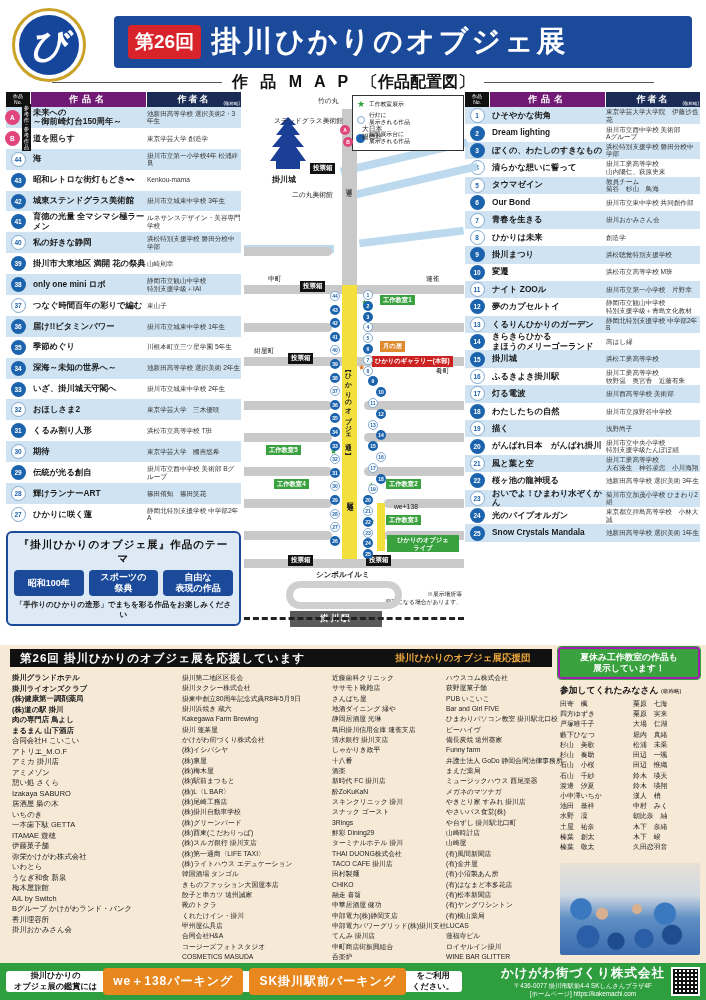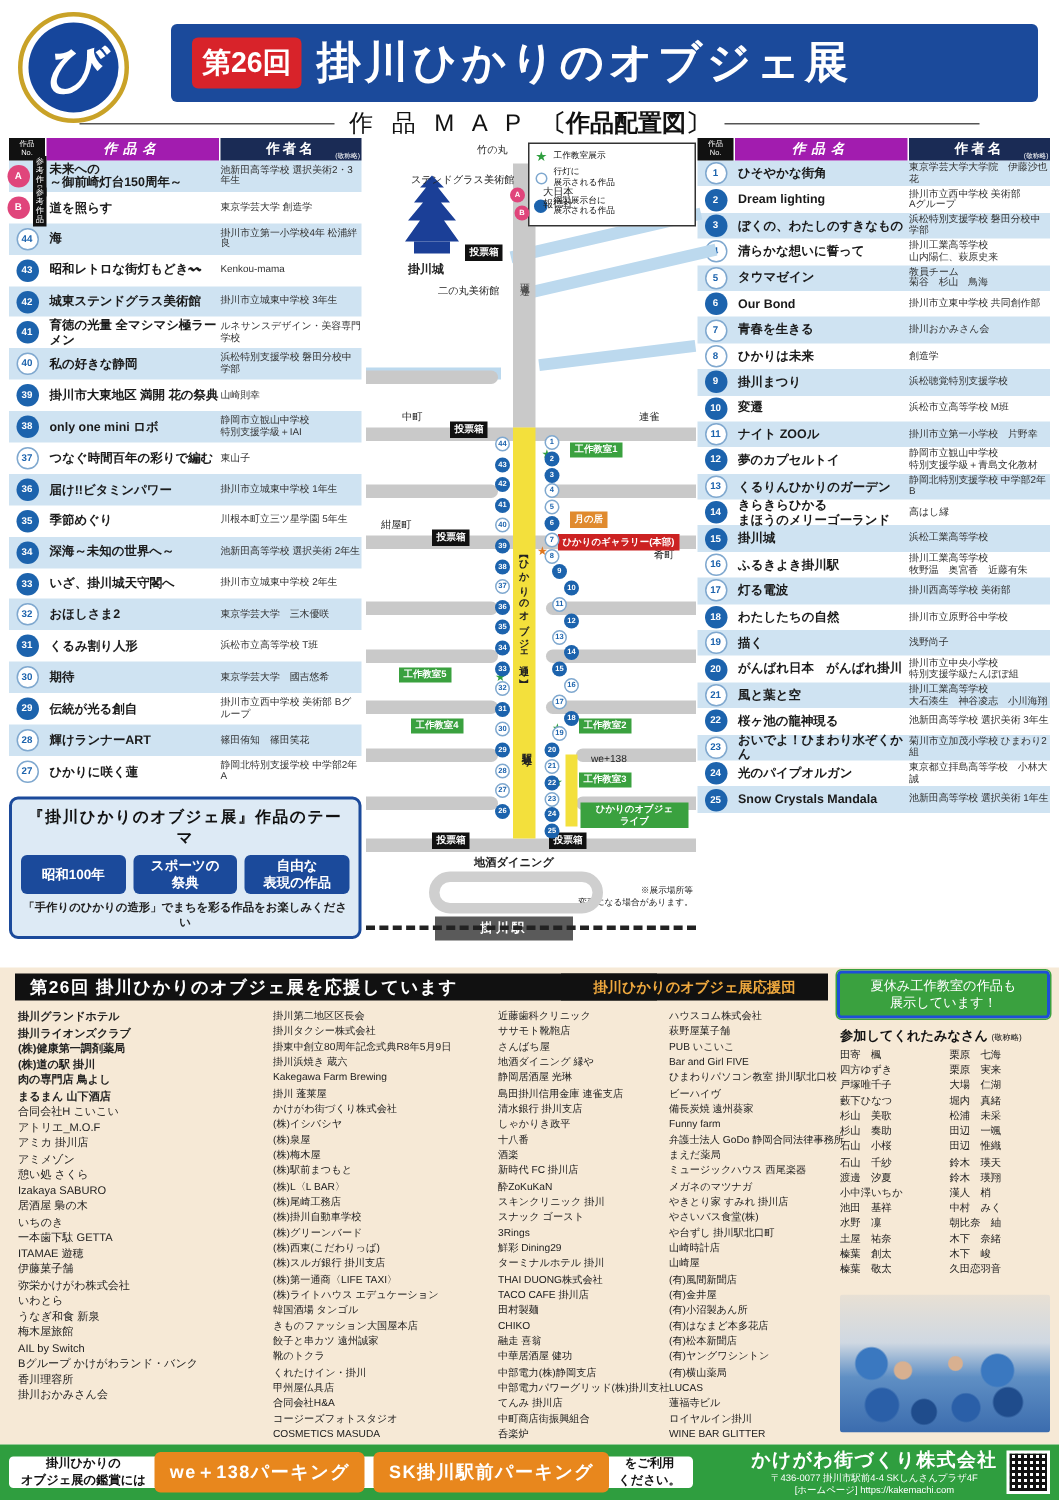--- a/index.html
+++ b/index.html
@@ -8,33 +8,33 @@
 
   
   .header { position:relative; height:92px; }
   .logo { position:absolute; left:12px; top:8px; width:74px; height:74px; border:3px solid #c9a227; border-radius:50%; background:#fff; display:flex; align-items:center; justify-content:center; }
   .logo-inner { width:60px; height:60px; background:#16469c; border-radius:50%; color:#fff; font-size:36px; font-weight:bold; display:flex; align-items:center; justify-content:center; font-style:italic; }
   .banner { position:absolute; left:114px; top:16px; width:578px; height:52px; background:#1b4a9b; border-radius:4px; display:flex; align-items:center; padding-left:14px; }
   .edition { background:#d8232a; color:#fff; font-weight:bold; font-size:19px; padding:4px 7px; border-radius:4px; margin-right:10px; white-space:nowrap; }
   .title { color:#fff; font-weight:bold; font-size:29px; letter-spacing:3px; white-space:nowrap; }
   .subtitle-row { position:absolute; top:72px; left:0; width:706px; display:flex; align-items:center; justify-content:center; gap:10px; }
   .subtitle-row .line { height:1px; background:#555; flex:0 0 170px; }
-  .subtitle { font-weight:normal; font-size:16px; letter-spacing:4px; color:#111; }
+  .subtitle { font-weight:bold; font-size:16px; letter-spacing:4px; color:#111; }
   .subtitle-note { font-size:16px; font-weight:bold; color:#111; }
 
   
   .main { display:flex; padding:0 6px; gap:3px; }
   .colL, .colR { width:237px; }
   .colM { width:220px; position:relative; }
 
   
   .list { width:100%; }
   .lh { display:flex; height:15px; }
   .lh .no-h { width:24px; background:#111; color:#fff; font-size:5px; line-height:1.1; display:flex; align-items:center; justify-content:center; text-align:center; white-space:pre-line; }
-  .lh .w-h { flex:1; background:#a21caf; color:#fff; font-size:9px; font-weight:bold; letter-spacing:4px; display:flex; align-items:center; justify-content:center; margin-left:1px;font-style:italic; }
+  .lh .w-h { flex:1; background:#701a75; color:#fff; font-size:9px; font-weight:bold; letter-spacing:4px; display:flex; align-items:center; justify-content:center; margin-left:1px; }
   .lh .a-h { width:94px; background:#1a2b55; color:#fff; font-size:9px; font-weight:bold; letter-spacing:2px; display:flex; align-items:center; justify-content:center; margin-left:1px; position:relative; }
   .lh .a-h .note { position:absolute; right:1px; bottom:1px; font-size:4.5px; letter-spacing:0; font-weight:normal; }
   .row { display:flex; align-items:center; }
   .row.alt { background:#cfe3f2; }
   .no-c { width:24px; display:flex; align-items:center; justify-content:center; gap:1px; }
   .dot { width:15px; height:15px; border-radius:50%; display:flex; align-items:center; justify-content:center; font-size:6.5px; font-weight:bold; flex:0 0 15px; }
   .dot.f { background:#1c63ad; color:#fff; }
   .dot.o { background:#fff; border:1px solid #7fa8cf; color:#1c63ad; }
   .dot.r { background:#e0457b; color:#fff; }
   .refbadge { background:#111; color:#fff; font-size:5.5px; line-height:1.1; text-align:center; white-space:pre-line; padding:1px 2px; margin-left:1px; }
@@ -83,21 +83,21 @@
   .castle { position:absolute; }
   .loop { position:absolute; border:7px solid #cfcfcf; border-radius:18px; }
   .station { position:absolute; background:#5a5a5a; color:#fff; font-size:8.5px; font-weight:bold; display:flex; align-items:center; justify-content:center; letter-spacing:2px; }
   .rail { position:absolute; height:0; border-top:3px dashed #222; }
   .map-note { position:absolute; font-size:5.8px; color:#222; white-space:pre-line; text-align:right; line-height:1.3; }
 
   
   .bottom { position:absolute; left:0; top:645px; width:706px; height:318px; background:#f6e9d6; }
   .bar-left { position:absolute; left:10px; top:4px; width:428px; height:18px; background:#111; color:#fff; font-weight:bold; font-size:11.5px; display:flex; align-items:center; padding-left:10px; letter-spacing:1px; }
   .bar-right { position:absolute; left:374px; top:4px; width:178px; height:18px; background:#111; color:#eea83e; font-weight:bold; font-size:9.5px; display:flex; align-items:center; justify-content:center; }
-  .greenbox { position:absolute; left:558px; top:2px; width:142px; height:32px; background:#3aa13f; border:2px solid #1d4ed8; outline:1px solid #3aa13f; color:#fff; font-weight:normal; font-size:8.8px; display:flex; align-items:center; justify-content:center; text-align:center; white-space:pre-line; line-height:1.3; border-radius:3px; }
+  .greenbox { position:absolute; left:558px; top:2px; width:142px; height:32px; background:#3aa13f; border:2px solid #a21caf; outline:1px solid #3aa13f; color:#fff; font-weight:bold; font-size:8.8px; display:flex; align-items:center; justify-content:center; text-align:center; white-space:pre-line; line-height:1.3; border-radius:3px; }
   .sp-col { position:absolute; top:28px; }
   .sp-col .ln { font-size:6.8px; color:#222; line-height:1.52; white-space:nowrap; }
   .c1 { left:12px; width:168px; }
   .c1 .big { font-size:11px; font-weight:bold; line-height:1.35; }
   .c1 .ln { font-size:7.4px; line-height:1.42; }
   .c2 { left:182px; width:150px; }
   .c3 { left:332px; width:112px; }
   .c4 { left:446px; width:112px; }
   .names { position:absolute; left:560px; top:40px; width:140px; }
   .names-title { font-size:8.8px; font-weight:bold; color:#111; }
@@ -383,21 +383,21 @@
         <div class="map-label bold" style="left:28px;top:80px;">掛川城</div>
         <div class="map-label" style="left:48px;top:96px;">二の丸美術館</div>
         <div class="vlabel" style="left:100px;top:88px;">城下通り</div>
         <div class="map-label" style="left:24px;top:180px;">中町</div>
         <div class="map-label" style="left:182px;top:180px;">連雀</div>
         <div class="map-label" style="left:10px;top:252px;">紺屋町</div>
         <div class="map-label" style="left:192px;top:272px;">肴町</div>
         <div class="vlabel ystreet" style="left:99px;top:272px;">【ひかりのオブジェ通り】</div>
         <div class="vlabel ystreet" style="left:101px;top:402px;">駅通り</div>
         <div class="map-label" style="left:150px;top:408px;">we+138</div>
-        <div class="map-label bold" style="left:72px;top:476px;font-size:7.5px;">地酒ダイニング</div>
+        <div class="map-label bold" style="left:72px;top:476px;font-size:7.5px;">シンボルイルミ</div>
         <div class="map-note" style="right:2px;top:496px;">※展示場所等
 変更になる場合があります。</div>
 
         <div class="badge-black" style="left:66px;top:68px;">投票箱</div>
         <div class="badge-black" style="left:56px;top:186px;">投票箱</div>
         <div class="badge-black" style="left:44px;top:258px;">投票箱</div>
         <div class="badge-black" style="left:44px;top:460px;">投票箱</div>
         <div class="badge-black" style="left:122px;top:460px;">投票箱</div>
 
         <div class="badge-orange" style="left:136px;top:246px;">月の居</div>

